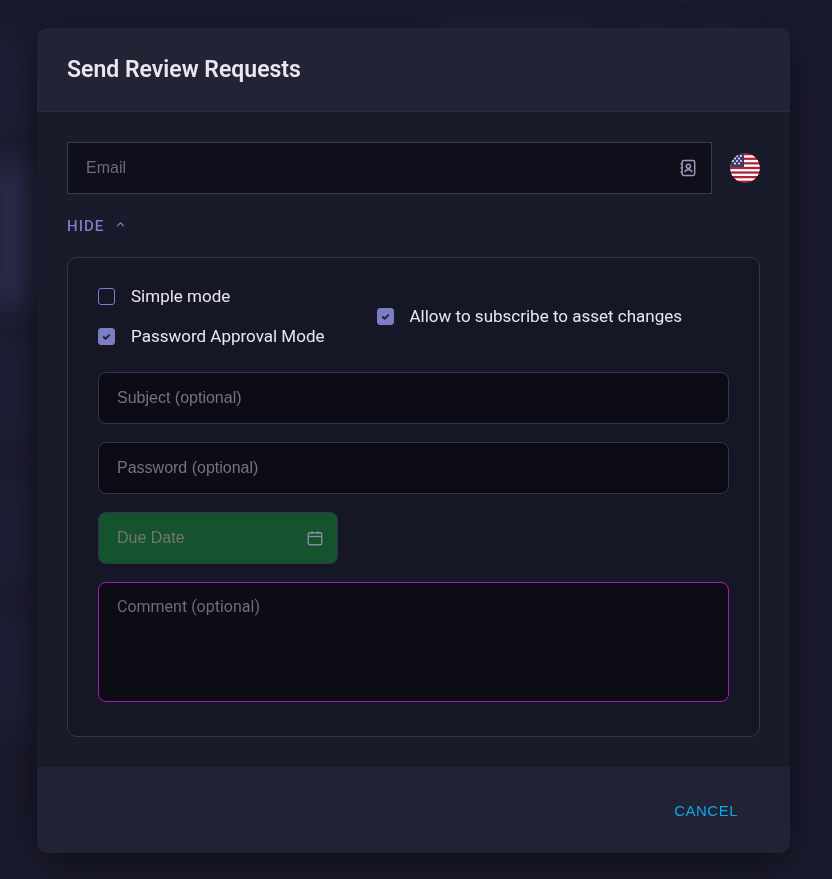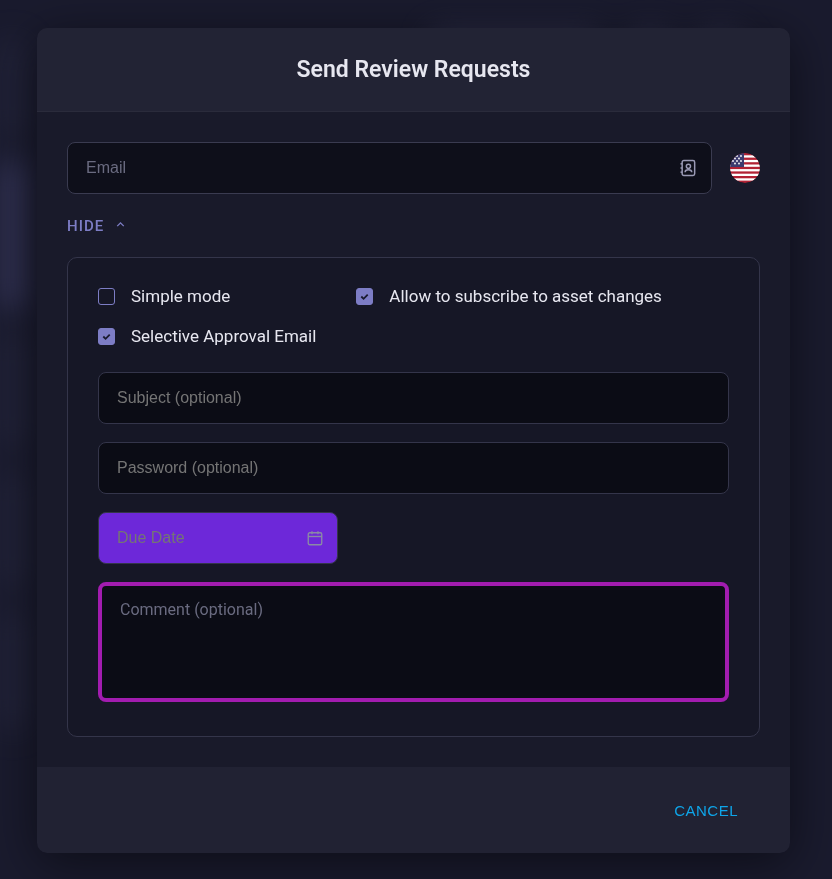--- a/index.html
+++ b/index.html
@@ -55,21 +55,20 @@
     .modal-header {
       padding: 28px 30px;
       border-bottom: 1px solid rgba(255,255,255,0.04);
       background: rgba(255,255,255,0.02);
       border-radius: 10px 10px 0 0;
     }
     .modal-title {
       font-size: 23px;
       font-weight: 600;
       color: #e7e7f0;
-      text-align: center;
     }
     
     .modal-body {
       padding: 30px;
       background: #191a2a;
     }
     
     .email-row {
       display: flex;
       align-items: center;
@@ -80,21 +79,21 @@
     .input-wrapper {
       position: relative;
       flex: 1;
     }
     
     .text-input {
       width: 100%;
       height: 52px;
       background: #0e0f1a;
       border: 1px solid #3a3b50;
-      border-radius: 8px;
+      border-radius: 0;
       padding: 0 48px 0 18px;
       font-size: 16px;
       color: #e0e0e8;
       outline: none;
     }
     .text-input::placeholder, .textarea-input::placeholder {
       color: #6a6b80;
     }
     
     .input-icon {
@@ -129,30 +128,30 @@
     .options-panel {
       margin-top: 22px;
       border: 1px solid #34354a;
       border-radius: 10px;
       padding: 28px 30px 30px;
       background: #15162490;
     }
     
     .checkbox-grid {
       display: flex;
-      gap: 40px;
+      gap: 52px;
       margin-bottom: 26px;
     }
     .checkbox-col {
       display: flex;
       flex-direction: column;
       gap: 20px;
     }
     .checkbox-col.right {
-      justify-content: flex-start;
+      justify-content: center;
     }
     
     .checkbox-row {
       display: flex;
       align-items: center;
       gap: 16px;
       cursor: pointer;
     }
     
     .checkbox {
@@ -189,34 +188,34 @@
     }
     
     .date-wrapper {
       position: relative;
       width: 240px;
       margin-bottom: 18px;
     }
     .date-input {
       width: 100%;
       height: 52px;
-      background: #6d28d9;
+      background: #14532d;
       border: 1px solid #34354a;
       border-radius: 8px;
       padding: 0 48px 0 18px;
       font-size: 16px;
       color: #e0e0e8;
       outline: none;
     }
     
     .textarea-input {
       width: 100%;
       height: 120px;
       background: #0b0c15;
-      border: 4px solid #a21caf;
+      border: 1px solid #a21caf;
       border-radius: 8px;
       padding: 14px 18px;
       font-size: 16px;
       color: #e0e0e8;
       outline: none;
       resize: none;
       font-family: inherit;
     }
     
     .modal-footer {
@@ -336,21 +335,21 @@
           <div class="checkbox-row">
             <span class="checkbox"></span>
             <span class="checkbox-label">Simple mode</span>
           </div>
           <div class="checkbox-row">
             <span class="checkbox checked">
               <svg width="11" height="11" viewBox="0 0 24 24" fill="none" stroke="#1a1b2e" stroke-width="4">
                   <polyline points="5 12 10 17 19 8"></polyline>
                 </svg>
             </span>
-            <span class="checkbox-label">Selective Approval Email</span>
+            <span class="checkbox-label">Password Approval Mode</span>
           </div>
         </div>
         <div class="checkbox-col right">
           <div class="checkbox-row">
             <span class="checkbox checked">
               <svg width="11" height="11" viewBox="0 0 24 24" fill="none" stroke="#1a1b2e" stroke-width="4">
                   <polyline points="5 12 10 17 19 8"></polyline>
                 </svg>
             </span>
             <span class="checkbox-label">Allow to subscribe to asset changes</span>

